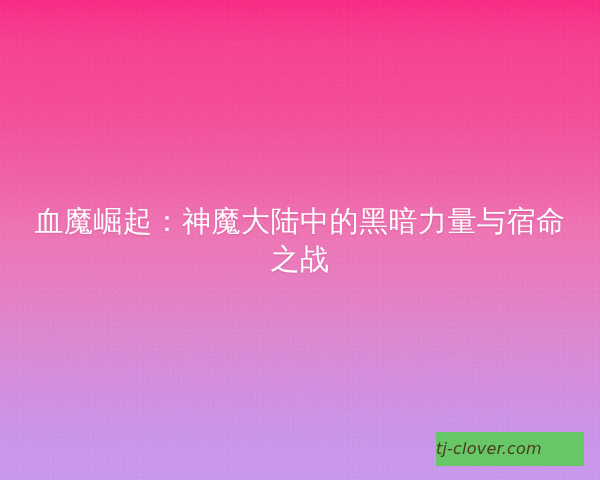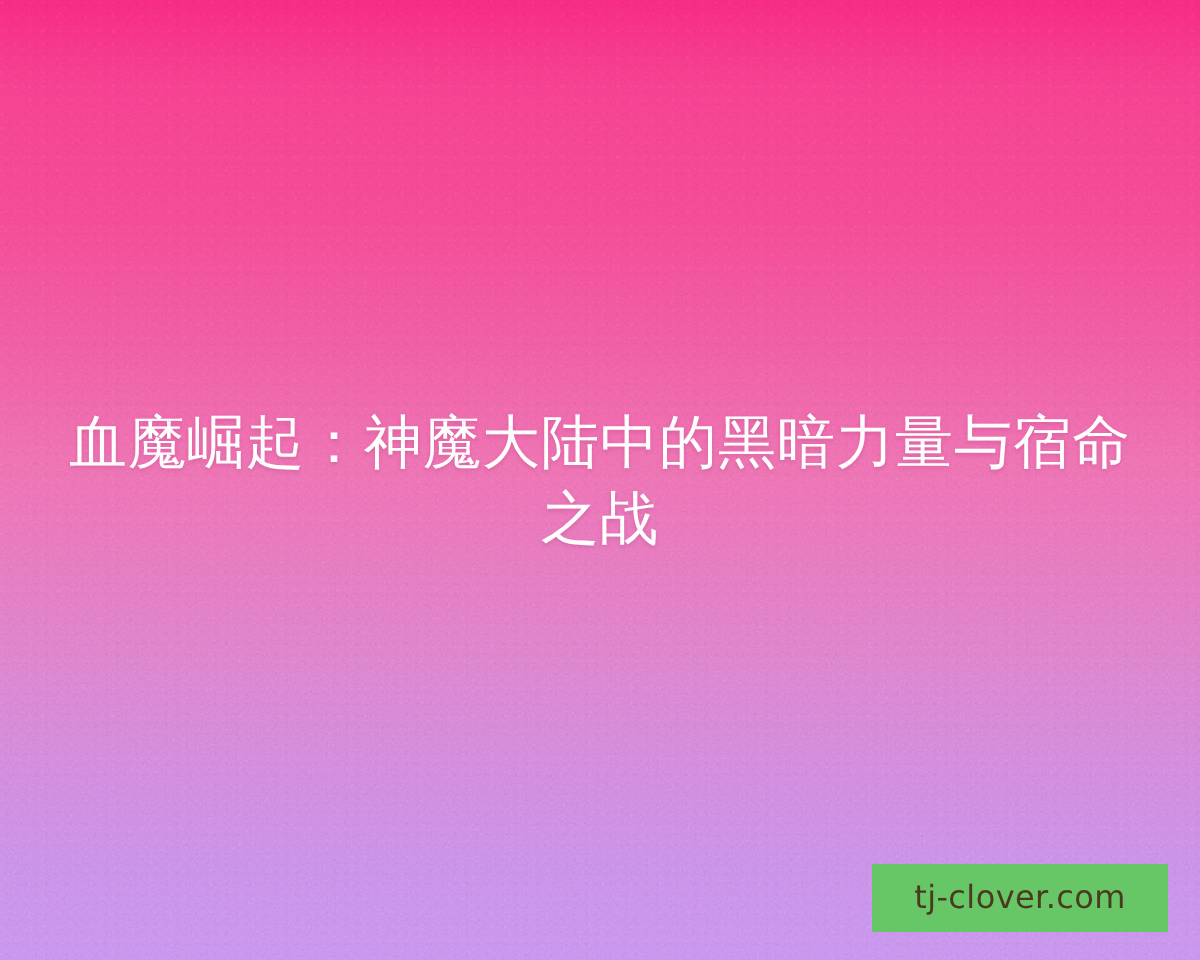--- a/index.html
+++ b/index.html
@@ -88,22 +88,23 @@
   
   .watermark {
     position: absolute;
     left: 436px;
     top: 432px;
     width: 148px;
     height: 34px;
     background: #67c767;
     display: flex;
     align-items: center;
-    justify-content: center;
+    justify-content: flex-start;
     box-sizing: border-box;
+    font-style: italic;
   }
 
   .watermark-label {
     color: #4a3b20;
     font-size: 16px;
     line-height: 1;
     font-weight: 400;
     letter-spacing: 0.2px;
     white-space: nowrap;
   }

